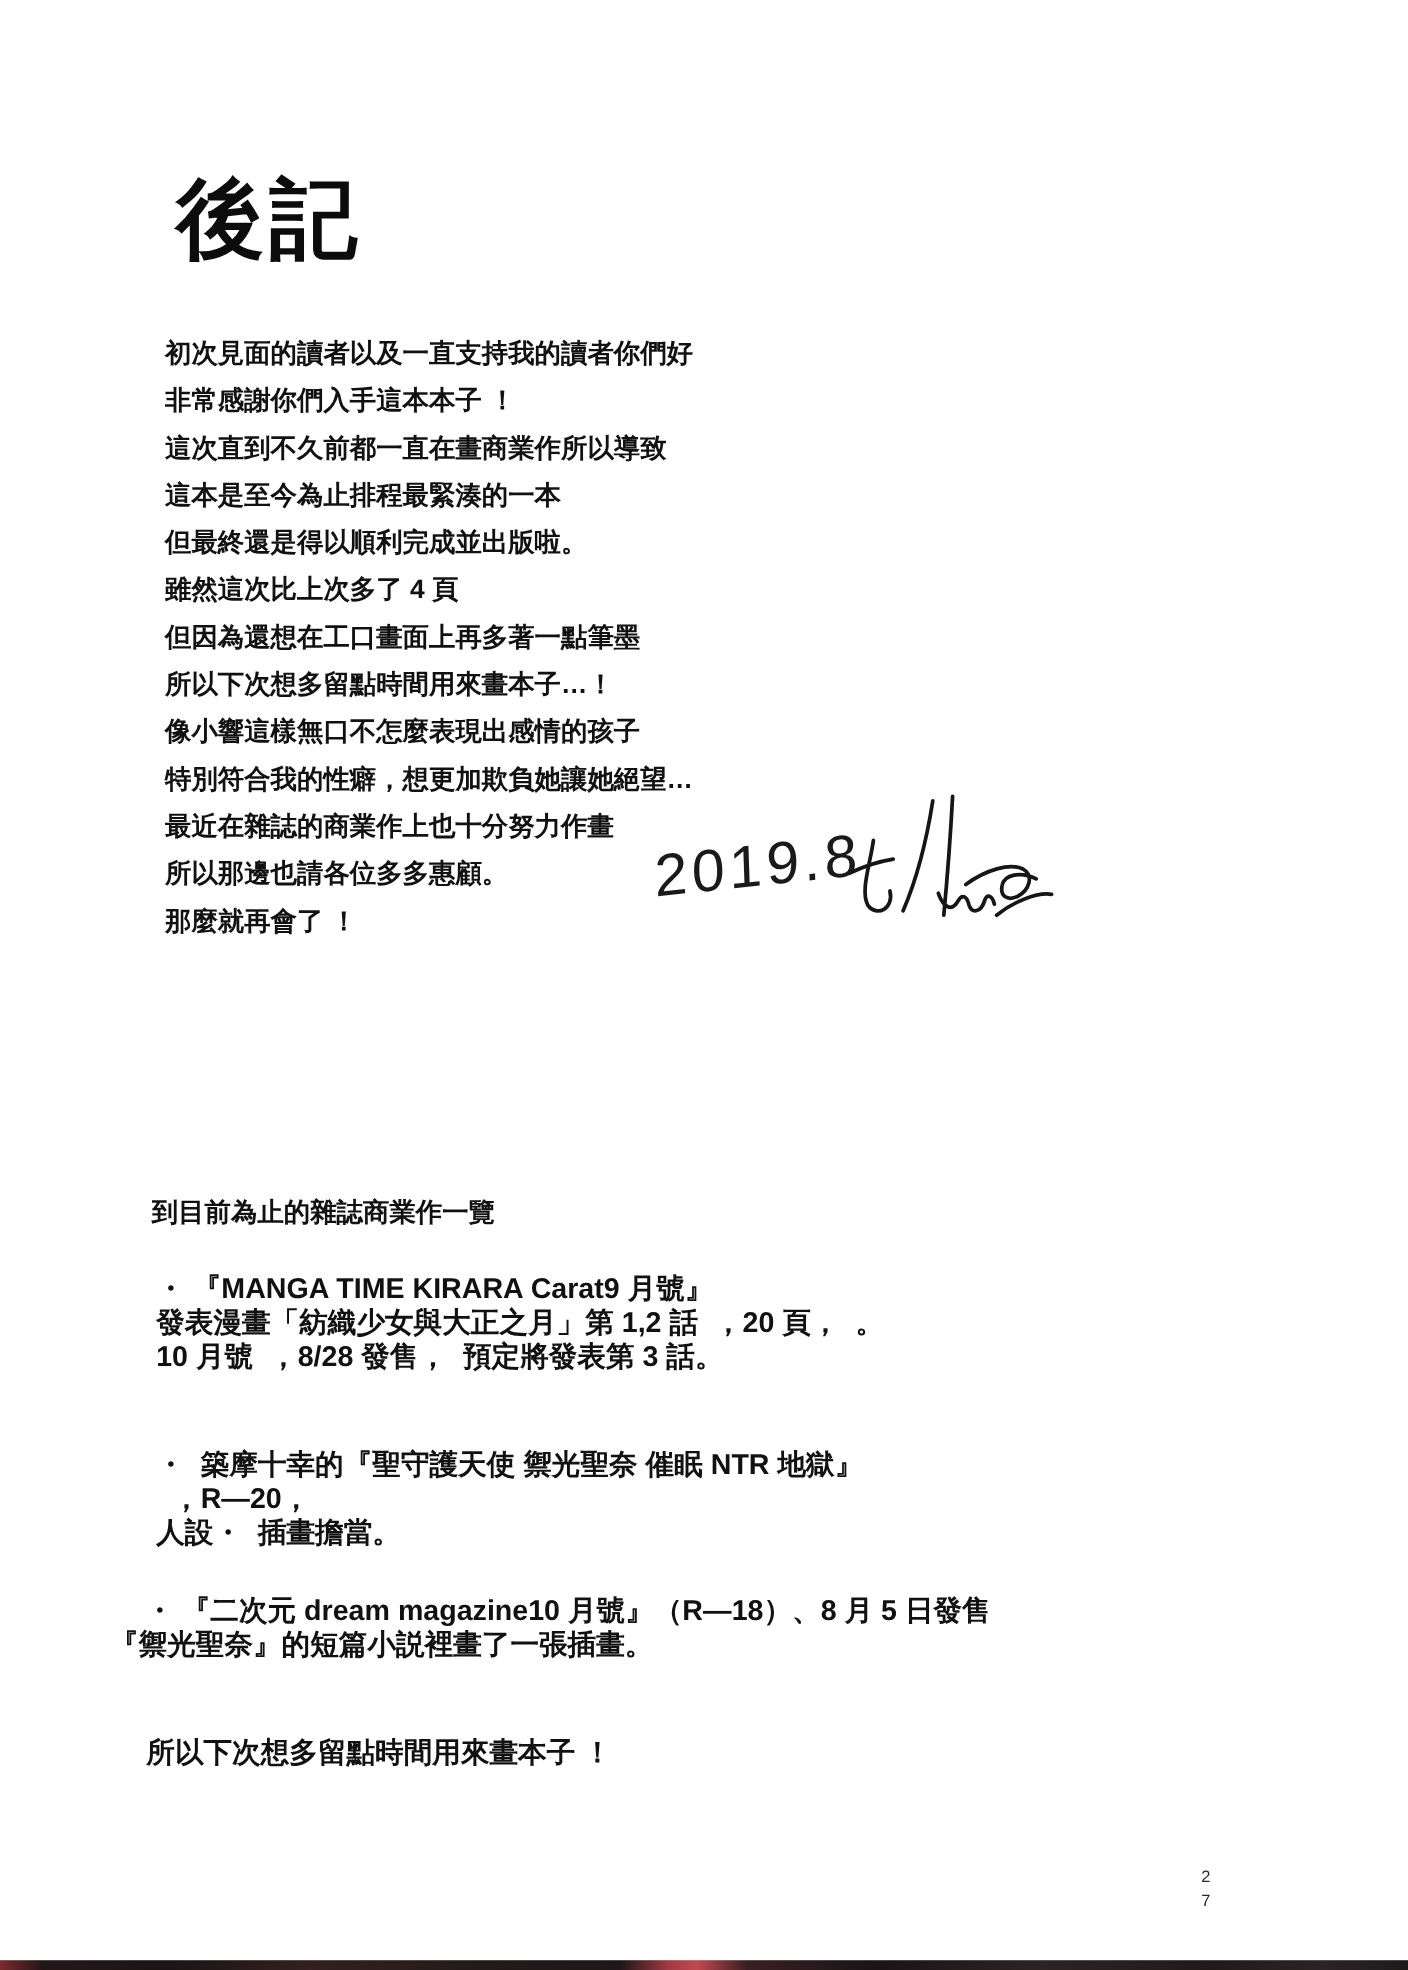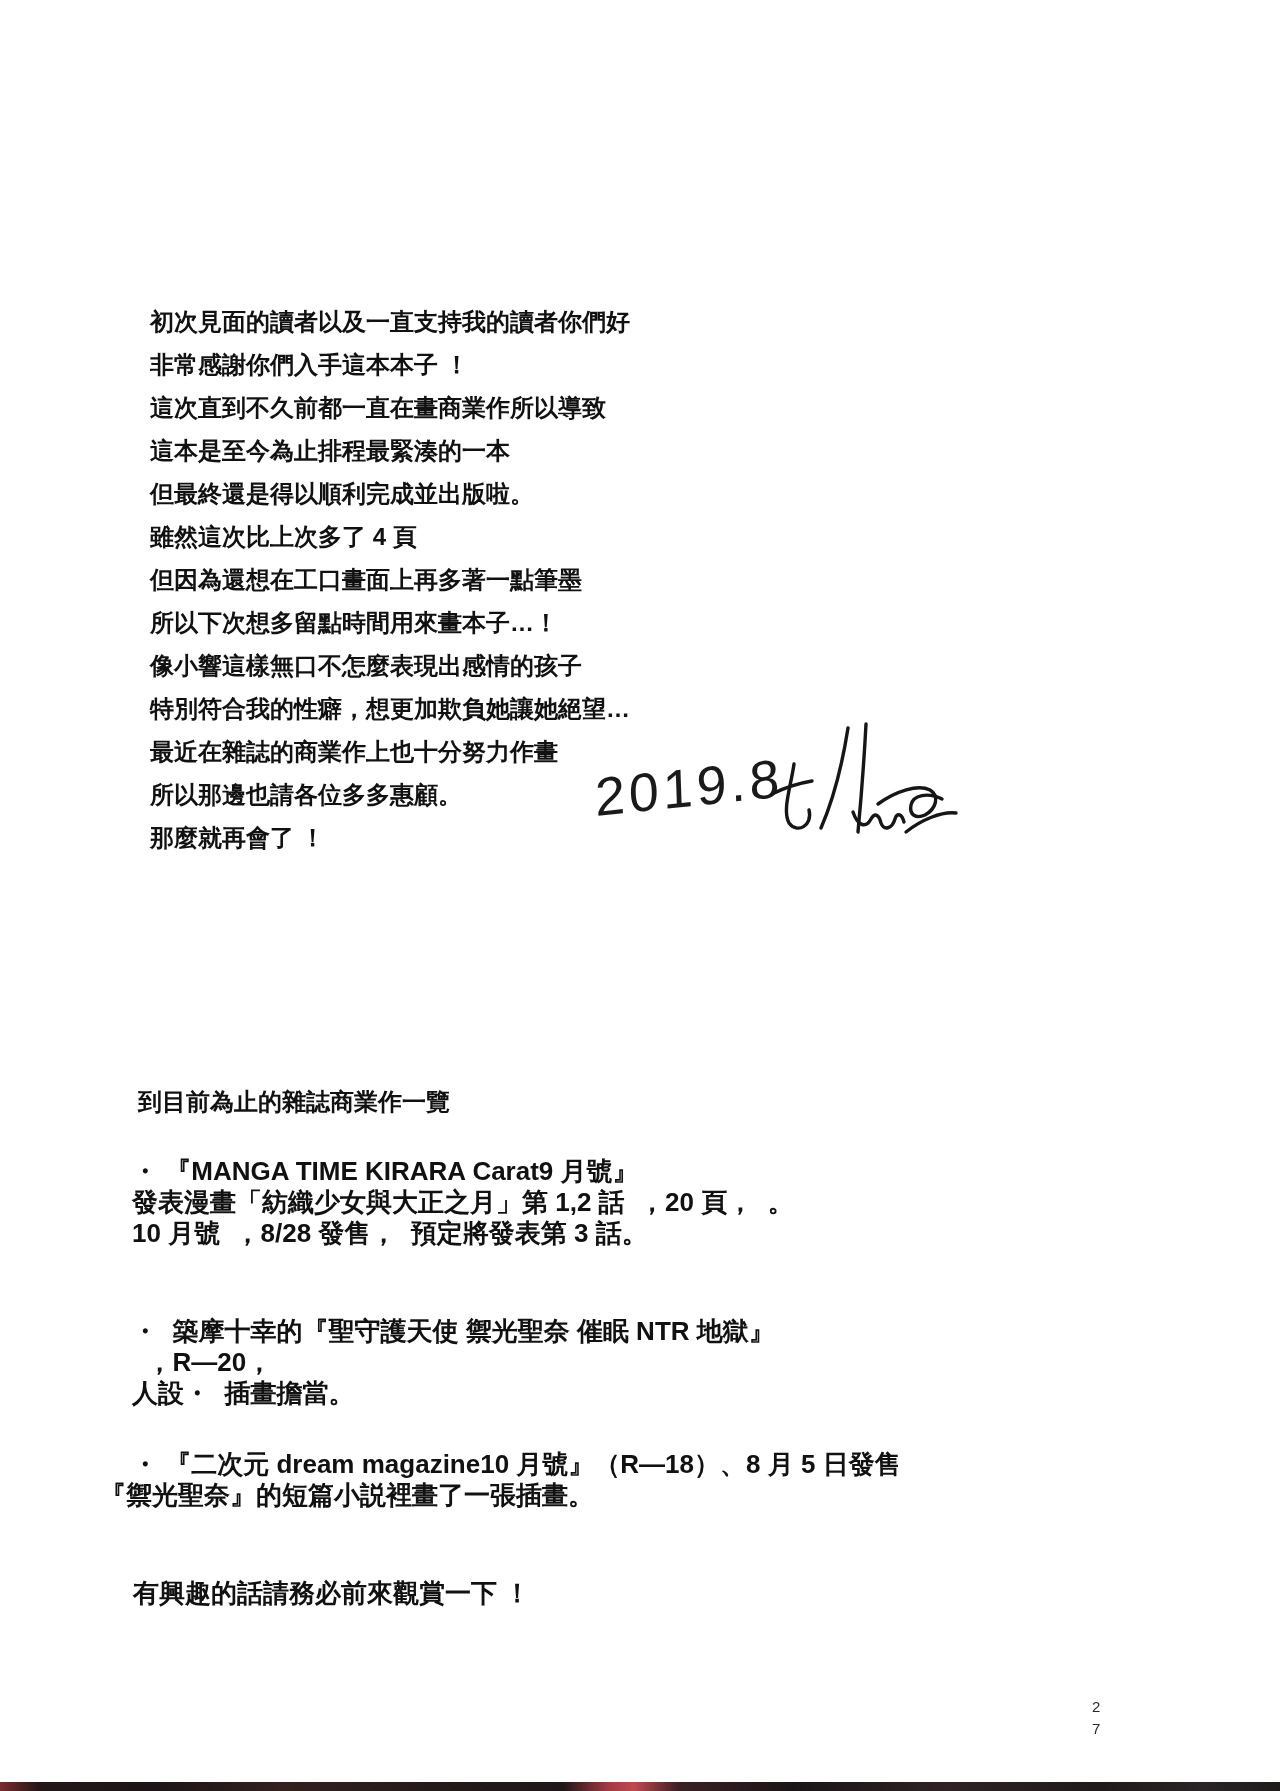--- a/index.html
+++ b/index.html
@@ -38,21 +38,21 @@
   .signature{
     position:absolute;left:758px;top:718px;
     width:205px;height:140px;
   }
   .works-heading{
     position:absolute;left:138px;top:1086px;
     font-size:24px;font-weight:600;
     color:#111111;
   }
   .work{
-    position:absolute;left:132px;
+    position:absolute;left:142px;
     width:900px;
     font-size:26px;font-weight:600;
     line-height:31px;
     white-space:pre-wrap;
     color:#111111;
   }
   .work-1{top:1156px;}
   .work-2{top:1316px;}
   .work-3{top:1449px;left:100px;text-indent:32px;}
   .closing{
@@ -74,20 +74,21 @@
       #241a1a 34%, #1e1618 44%, #a03a44 47.5%, #c04a50 49.5%,
       #3a2024 53%, #1a1416 62%, #2e2224 74%, #201a1a 86%,
       #2a2426 94%, #1e1a1a 100%);
   }
 </style>
 </head>
 <body>
 
 <div class="page">
 
+  <h1 class="title">後記</h1>
 
   <div class="body-text">初次見面的讀者以及一直支持我的讀者你們好
 非常感謝你們入手這本本子 ！
 這次直到不久前都一直在畫商業作所以導致
 這本是至今為止排程最緊湊的一本
 但最終還是得以順利完成並出版啦。
 雖然這次比上次多了 4 頁
 但因為還想在工口畫面上再多著一點筆墨
 所以下次想多留點時間用來畫本子…！
 像小響這樣無口不怎麼表現出感情的孩子
@@ -114,21 +115,21 @@
 發表漫畫「紡織少女與大正之月」第 1,2 話  ，20 頁，  。
 10 月號  ，8/28 發售，  預定將發表第 3 話。</div>
 
   <div class="work work-2">・  築摩十幸的『聖守護天使 禦光聖奈 催眠 NTR 地獄』
   ，R—20，
 人設・  插畫擔當。</div>
 
   <div class="work work-3">・ 『二次元 dream magazine10 月號』（R—18）、8 月 5 日發售
 『禦光聖奈』的短篇小説裡畫了一張插畫。</div>
 
-  <div class="closing">有興趣的話請務必前來觀賞一下 ！</div>
+  <div class="closing">所以下次想多留點時間用來畫本子 ！</div>
 
   <div class="pageno">
     <span>2</span>
     <span>7</span>
   </div>
 
   <div class="scan-edge"></div>
 
 </div>
 

